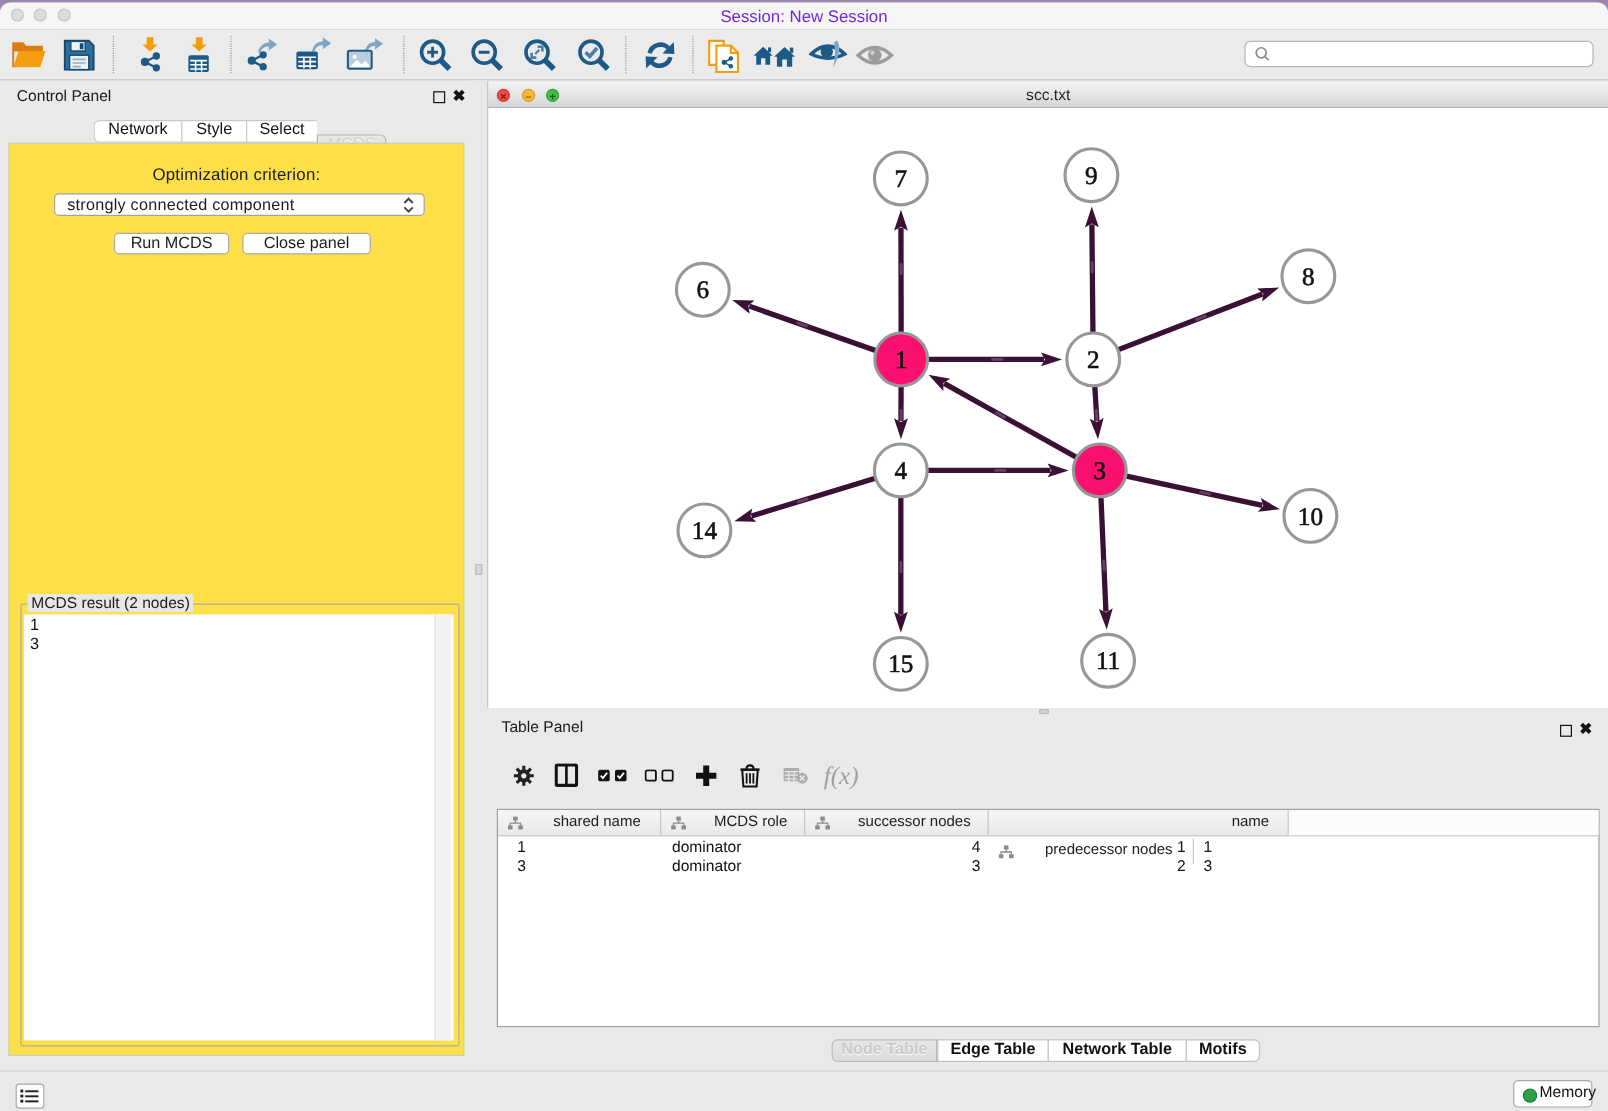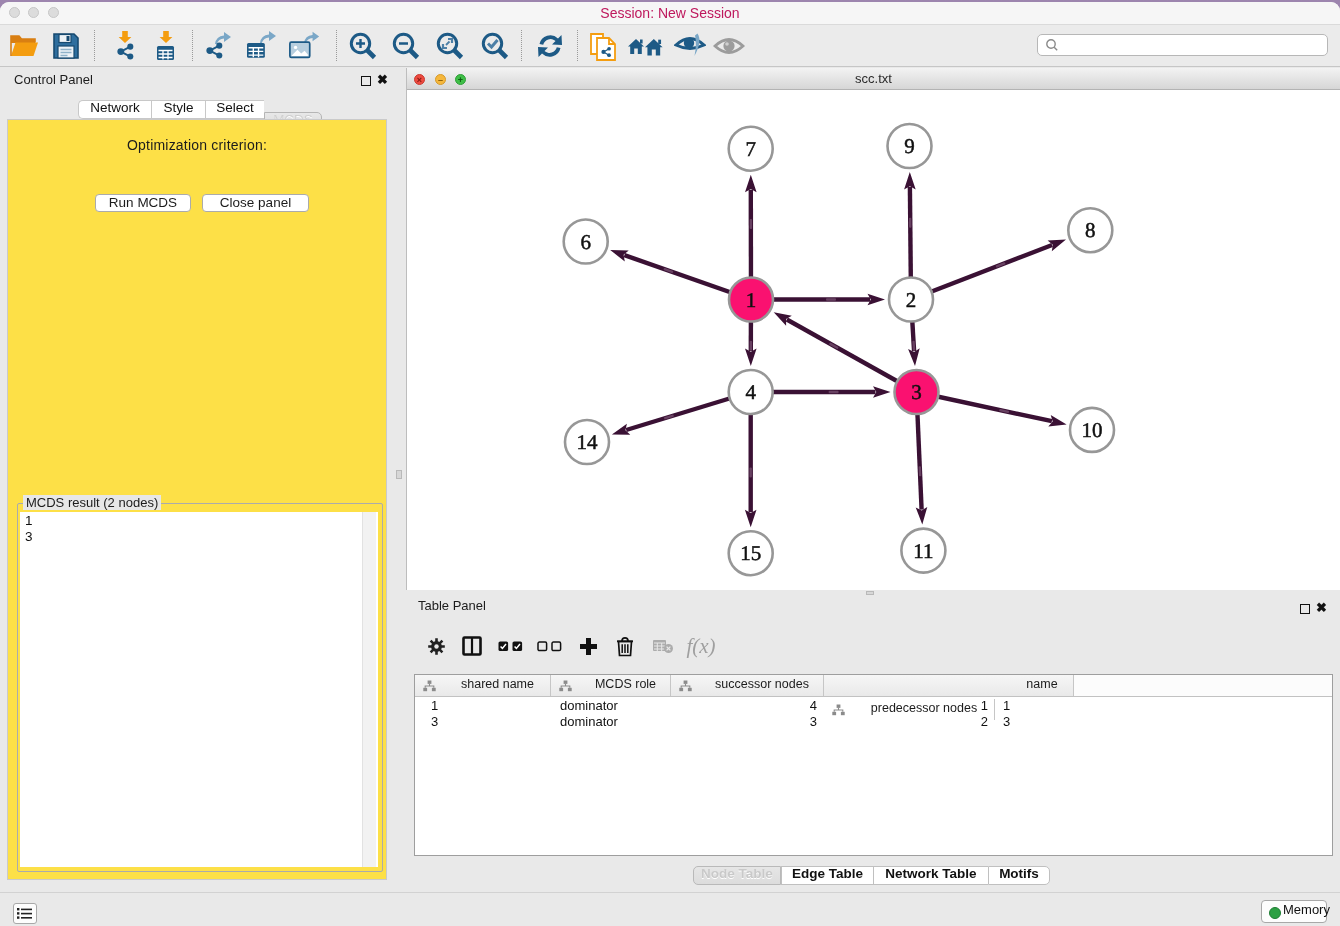--- a/index.html
+++ b/index.html
@@ -2,21 +2,21 @@
 <html><head><meta charset="utf-8">
 <style>
 html,body{margin:0;padding:0;}
 body{width:1340px;height:926px;overflow:hidden;position:relative;
  background:linear-gradient(#9d85ae,#c4aed3 70%,#cdb9dc);
  font-family:"Liberation Sans",sans-serif;-webkit-font-smoothing:antialiased;}
 .app{position:absolute;left:0;top:2px;width:1340px;height:924px;
  background:#e9e9e9;border-radius:9px 9px 0 0;overflow:hidden;}
 
 .titlebar{position:absolute;left:0;top:0;width:1340px;height:22px;background:#f6f6f6;border-bottom:1px solid #dadada;}
-.titlebar .title{position:absolute;left:0;right:0;top:3px;text-align:center;font-size:14px;color:#be185d;}
+.titlebar .title{position:absolute;left:0;right:0;top:3px;text-align:center;font-size:14px;color:#6d28d9;}
 .tl{position:absolute;top:5px;width:11px;height:11px;border-radius:50%;background:#dcdcdc;border:1px solid #c6c6c6;box-sizing:border-box;}
 
 .toolbar{position:absolute;left:0;top:23px;width:1340px;height:41px;background:#ebebeb;border-bottom:1px solid #c6c6c6;}
 .tbi{position:absolute;top:0;height:41px;display:flex;align-items:center;justify-content:center;}
 .tsep{position:absolute;top:5px;height:31px;width:0;border-left:1px dotted #9a9a9a;}
 .search{position:absolute;left:1037px;top:9px;width:289px;height:20px;background:#fff;border:1px solid #b7b7b7;border-radius:5px;}
 
 .cp{position:absolute;left:0;top:65px;width:392px;height:825px;}
 .phead{font-size:13px;color:#1c1c1c;}
 .cp .phead{position:absolute;left:14px;top:5px;}
@@ -247,20 +247,26 @@
     <div class="wbtn" style="left:361px;"></div>
     <div class="wx" style="left:377px;">✖</div>
     <div class="tabs">
       <div class="tab first" style="width:73px;">Network</div>
       <div class="tab" style="width:54px;">Style</div>
       <div class="tab" style="width:59px;">Select</div>
       <div class="tab sel" style="width:58px;margin-top:12px;">MCDS</div>
     </div>
     <div class="cpbody">
       <div class="optlabel">Optimization criterion:</div>
+      <div class="combo">strongly connected component
+        <svg width="13" height="14" viewBox="0 0 13 14">
+            <path d="M3 5.2 L6.5 1.6 L10 5.2" fill="none" stroke="#444" stroke-width="1.6"></path>
+            <path d="M3 8.8 L6.5 12.4 L10 8.8" fill="none" stroke="#444" stroke-width="1.6"></path>
+          </svg>
+      </div>
       <div class="btn" style="left:87px;width:94px;">Run MCDS</div>
       <div class="btn" style="left:194px;width:105px;">Close panel</div>
       <div class="grp">
         <div class="grplab">MCDS result (2 nodes)</div>
         <div class="grpwhite">
             <div style="padding:1px 0 0 5px;line-height:16px;">1<br>3</div>
             <div class="sb"></div>
           </div>
       </div>
     </div>

